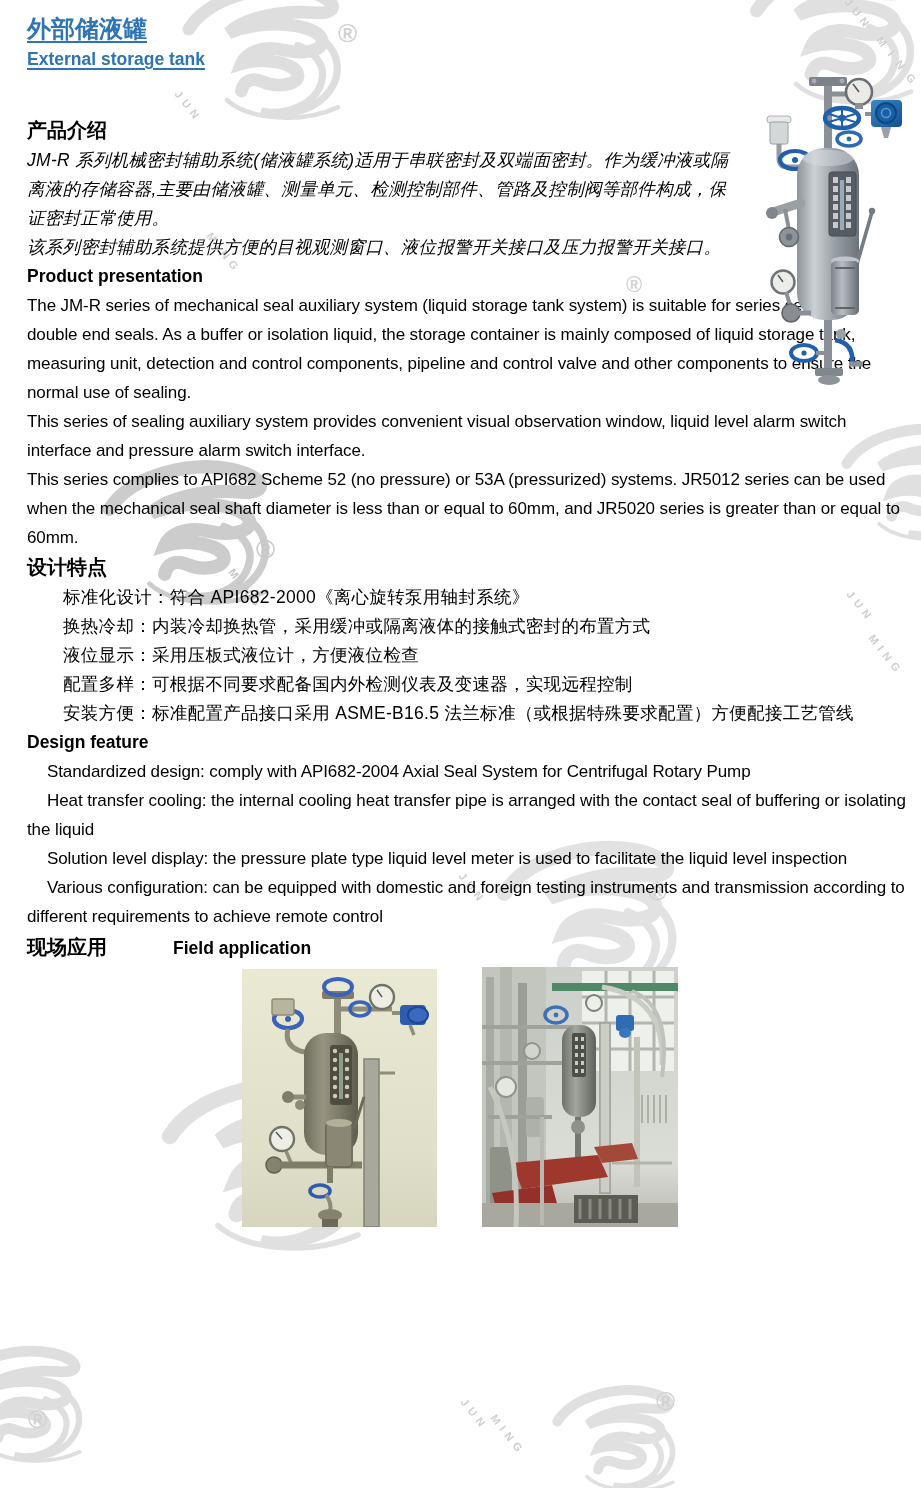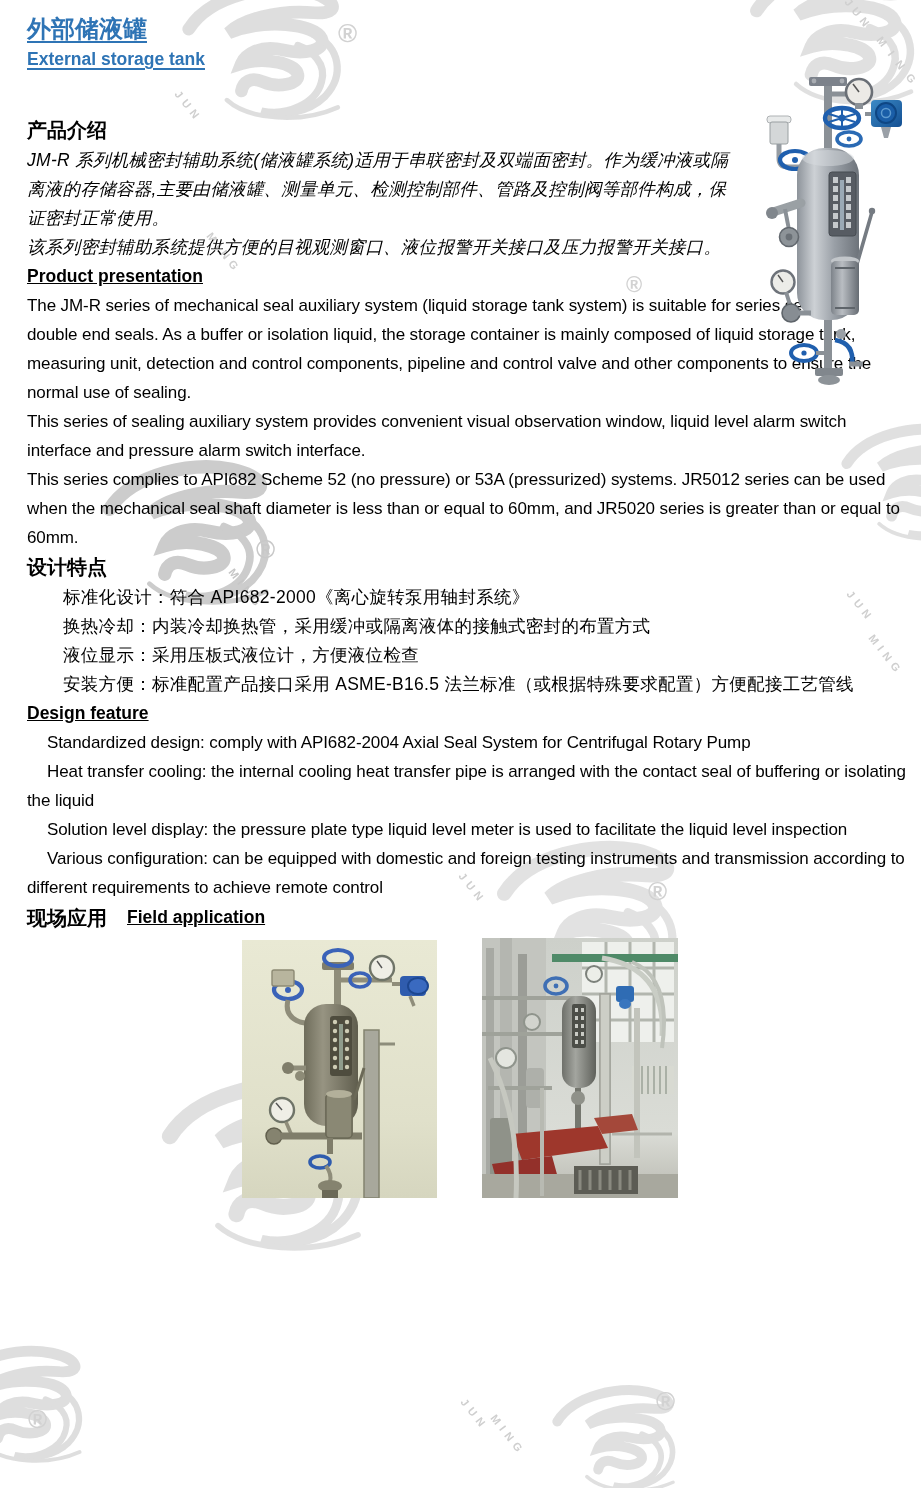--- a/index.html
+++ b/index.html
@@ -26,29 +26,29 @@
     text-decoration:underline;text-decoration-thickness:2px;text-underline-offset:4px;
     display:inline-block;
   }
   .title-en{
     margin:1px 0 0 0;font-size:17.5px;line-height:24px;font-weight:bold;color:#2e74b5;
     text-decoration:underline;text-decoration-thickness:2px;text-underline-offset:3px;
     display:block;
   }
   .h-zh{margin:0;font-size:20px;line-height:31px;font-weight:bold;color:#000;}
   .h-zh.first{margin-top:44px;}
-  .h-en{margin:0;font-size:17.5px;line-height:29px;font-weight:bold;color:#000;text-decoration:underline;}
+  .h-en{margin:0;font-size:17.5px;line-height:29px;font-weight:bold;color:#000;}
   p{margin:0;}
   .zh{font-size:17.5px;line-height:29px;letter-spacing:0.3px;}
   .en{font-size:17px;line-height:29px;letter-spacing:-0.1px;}
   .intro-zh{width:716px;font-style:italic;}
   .bullet-zh{text-indent:36px;}
   .bullet-en{text-indent:20px;}
   .product-figure{position:absolute;left:745px;top:72px;width:172px;height:318px;margin:0;}
-  .app-heading-row{display:flex;align-items:flex-start;gap:20px;margin-top:1px;}
+  .app-heading-row{display:flex;align-items:flex-end;gap:66px;margin-top:1px;}
   .photos{display:flex;gap:45px;margin:6px 0 0 215px;align-items:flex-start;}
   .photos figure{margin:0;}
 </style>
 </head>
 <body>
 
 <div class="page">
 
   <div class="wm-layer">
     <svg width="0" height="0" style="position:absolute">
@@ -242,20 +242,21 @@
 
     <h4 class="h-en">Product presentation</h4>
     <p class="en">The JM-R series of mechanical seal auxiliary system (liquid storage tank system) is suitable for series seals and double end seals. As a buffer or isolation liquid, the storage container is mainly composed of liquid storage tank, measuring unit, detection and control components, pipeline and control valve and other components to ensure the normal use of sealing.</p>
     <p class="en">This series of sealing auxiliary system provides convenient visual observation window, liquid level alarm switch interface and pressure alarm switch interface.</p>
     <p class="en">This series complies to API682 Scheme 52 (no pressure) or 53A (pressurized) systems. JR5012 series can be used when the mechanical seal shaft diameter is less than or equal to 60mm, and JR5020 series is greater than or equal to 60mm.</p>
 
     <h3 class="h-zh">设计特点</h3>
     <p class="zh bullet-zh">标准化设计：符合 API682-2000《离心旋转泵用轴封系统》</p>
     <p class="zh bullet-zh">换热冷却：内装冷却换热管，采用缓冲或隔离液体的接触式密封的布置方式</p>
     <p class="zh bullet-zh">液位显示：采用压板式液位计，方便液位检查</p>
+    <p class="zh bullet-zh">配置多样：可根据不同要求配备国内外检测仪表及变速器，实现远程控制</p>
     <p class="zh bullet-zh">安装方便：标准配置产品接口采用 ASME-B16.5 法兰标准（或根据特殊要求配置）方便配接工艺管线</p>
 
     <h4 class="h-en">Design feature</h4>
     <p class="en bullet-en">Standardized design: comply with API682-2004 Axial Seal System for Centrifugal Rotary Pump</p>
     <p class="en bullet-en">Heat transfer cooling: the internal cooling heat transfer pipe is arranged with the contact seal of buffering or isolating the liquid</p>
     <p class="en bullet-en">Solution level display: the pressure plate type liquid level meter is used to facilitate the liquid level inspection</p>
     <p class="en bullet-en">Various configuration: can be equipped with domestic and foreign testing instruments and transmission according to different requirements to achieve remote control</p>
 
     <div class="app-heading-row">
       <h3 class="h-zh">现场应用</h3>

